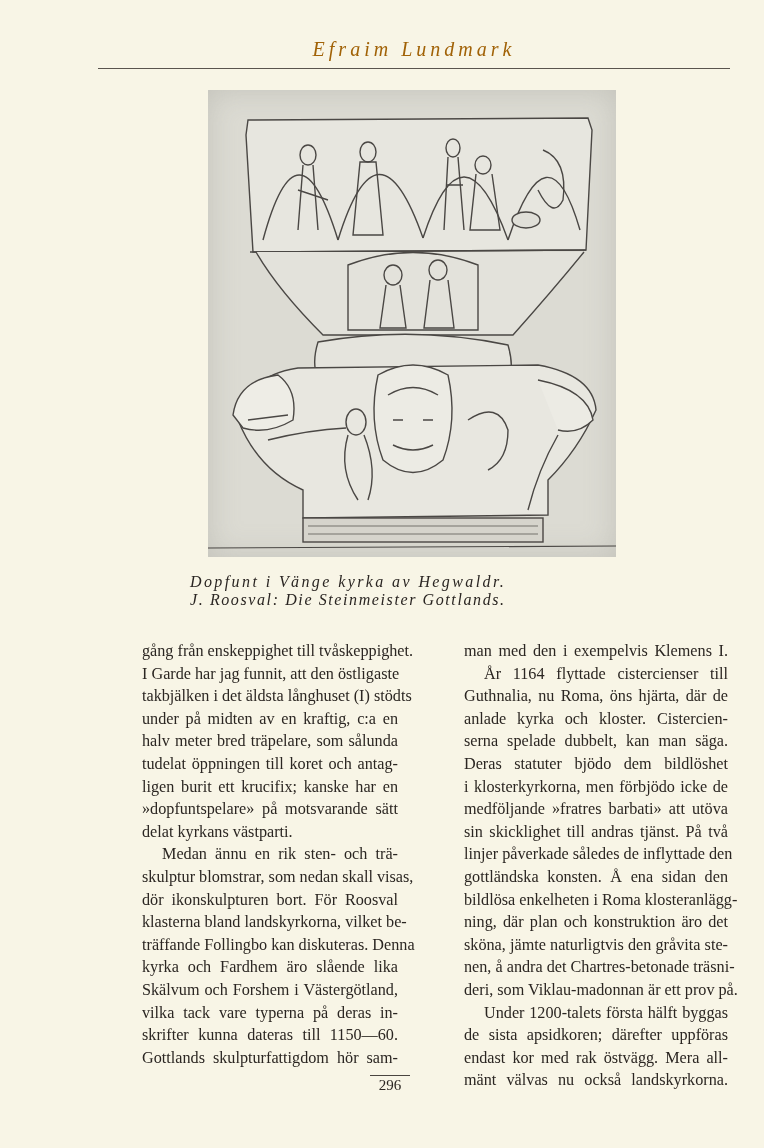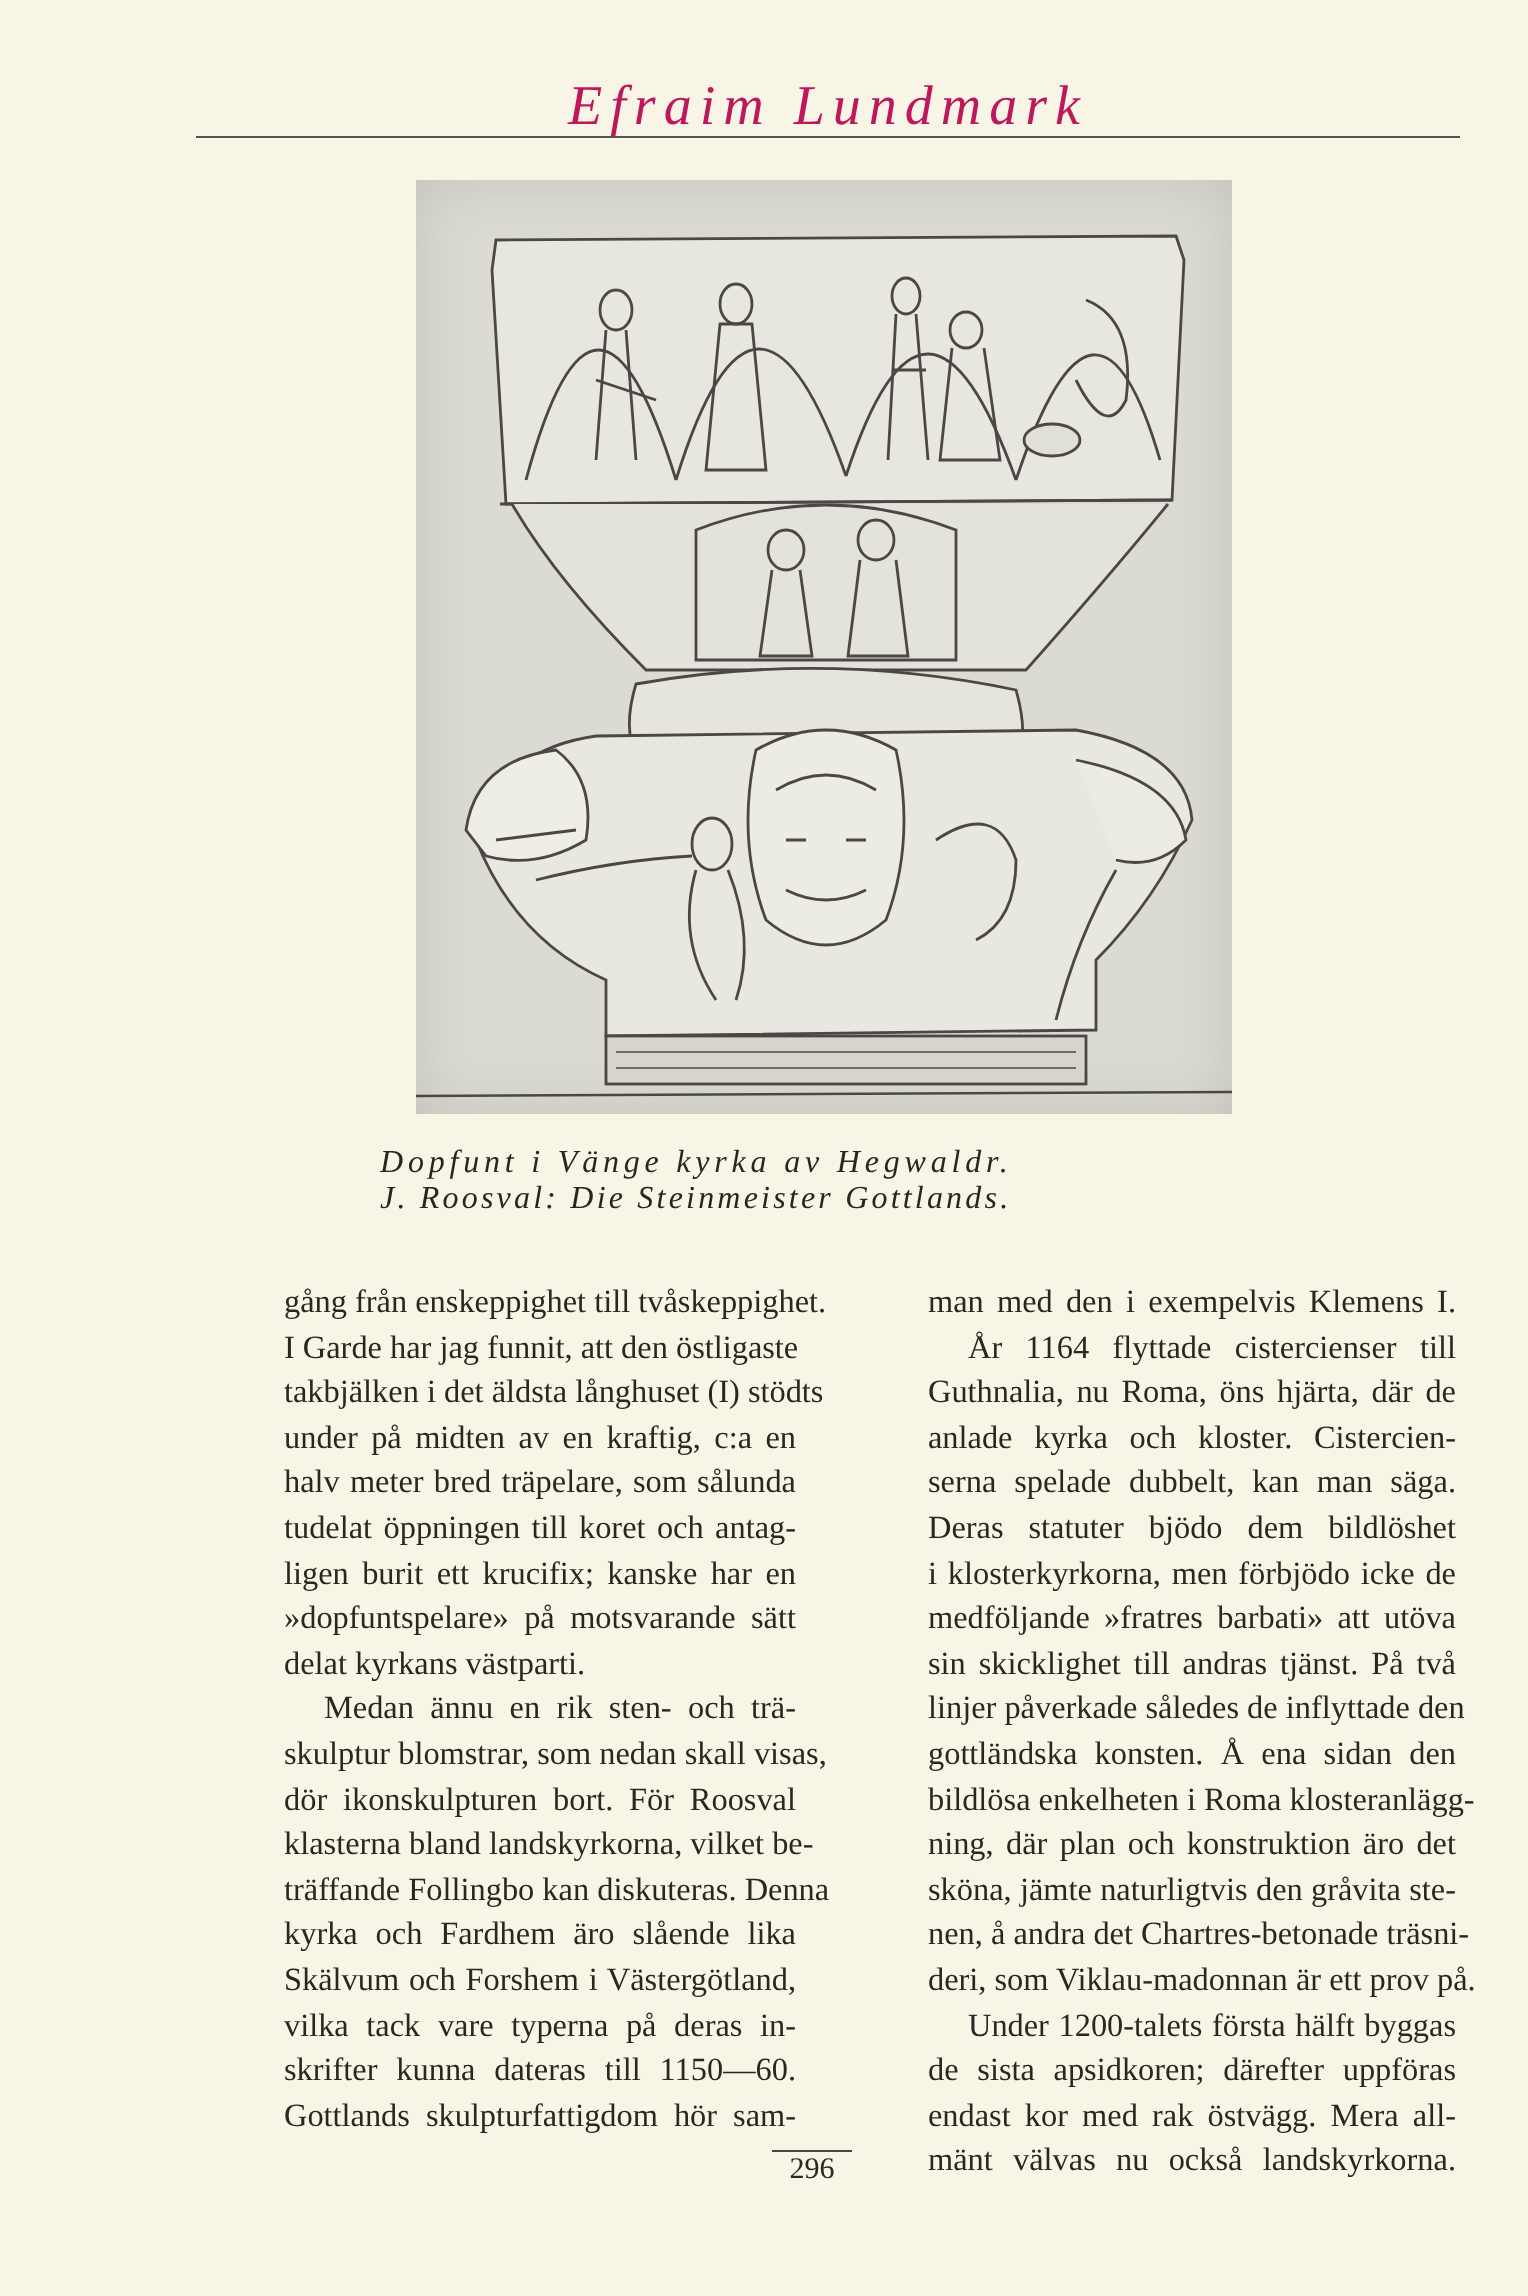--- a/index.html
+++ b/index.html
@@ -8,23 +8,23 @@
     background: #f8f5e6;
     position: relative; overflow: hidden;
     color: #2b2622;
     font-family: "DejaVu Serif", "Liberation Serif", serif;
   }
   .running-head {
     position: absolute; left: 98px; top: 38px; width: 632px;
     text-align: center;
     font-family: "Liberation Serif", serif;
     font-style: italic;
-    font-size: 28px;
+    font-size: 20px;
     letter-spacing: 4px;
-    color: #be185d;
+    color: #a16207;
   }
   .head-rule {
     position: absolute; left: 98px; top: 68px; width: 632px; height: 1px;
     background: #5a544e;
   }
   .figure {
     position: absolute; left: 208px; top: 90px; width: 408px; height: 467px;
     background: #dcdbd3;
     box-shadow: inset 0 0 30px rgba(150,148,140,0.35);
     overflow: hidden;
@@ -47,21 +47,21 @@
   }
   .col.left { left: 98px; width: 300px; }
   .col.right { left: 420px; width: 308px; }
   .line {
     display: block; white-space: nowrap;
     text-align: justify; text-align-last: justify; margin-left: 44px;
   }
   .line.last { text-align-last: left; }
   .line.indent { padding-left: 20px; }
   .page-num {
-    position: absolute; left: 386px; top: 1075px; width: 40px;
+    position: absolute; left: 370px; top: 1075px; width: 40px;
     text-align: center;
     font-family: "Liberation Serif", serif;
     font-size: 15px; color: #2b2622;
     border-top: 1px solid #4a4540;
     padding-top: 1px;
   }
 </style>
 </head>
 <body>
 

